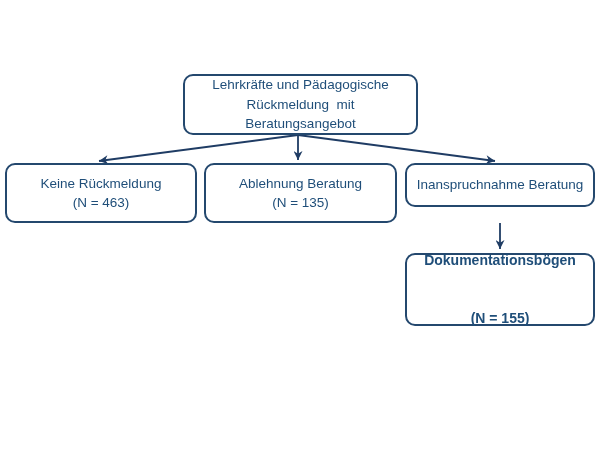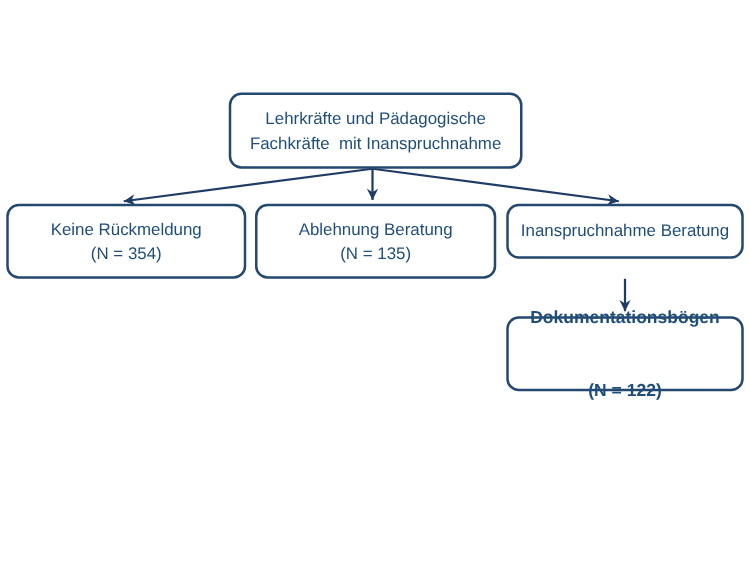--- a/index.html
+++ b/index.html
@@ -38,56 +38,56 @@
     justify-content: center;
     padding: 2px 6px;
   }
   .box .line {
     white-space: pre-wrap;
   }
   #node-root    { left: 183px; top: 74px;  width: 235px; height: 61px; }
   #node-none    { left: 5px;   top: 163px; width: 192px; height: 60px; align-items: center; }
   #node-decline { left: 204px; top: 163px; width: 193px; height: 60px; }
   #node-uptake  { left: 405px; top: 163px; width: 190px; height: 44px; }
-  #node-docs    { left: 405px; top: 253px; width: 190px; height: 60px; font-weight: 700; font-size: 14px; gap: 39px; }
+  #node-docs    { left: 405px; top: 253px; width: 190px; height: 73px; font-weight: 700; font-size: 14px; gap: 39px; }
 </style>
 </head>
 <body>
 
 <div id="stage">
 
   <svg id="connectors" viewBox="0 0 600 450" xmlns="http://www.w3.org/2000/svg">
     <defs>
       <marker id="arrowhead" viewBox="0 0 10 10" refX="10" refY="5" markerWidth="11" markerHeight="9" markerUnits="userSpaceOnUse" orient="auto">
         <path d="M0,0 L10,5 L0,10 L3,5 Z" fill="#1f3c64"></path>
       </marker>
     </defs>
     <path d="M298 135 L99 161" fill="none" stroke-width="1.8" marker-end="url(#arrowhead)" stroke="#1f3c64"></path>
     <path d="M298 135 L298 160" fill="none" stroke-width="1.8" marker-end="url(#arrowhead)" stroke="#1f3c64"></path>
     <path d="M298 135 L495 161" fill="none" stroke-width="1.8" marker-end="url(#arrowhead)" stroke="#1f3c64"></path>
     <path d="M500 223 L500 249" fill="none" stroke-width="1.8" marker-end="url(#arrowhead)" stroke="#1f3c64"></path>
   </svg>
 
   <div class="box" id="node-root">
     <div class="line">Lehrkräfte und Pädagogische</div>
-    <div class="line">Fachkräfte  mit Inanspruchnahme</div>
+    <div class="line">Rückmeldung  mit Beratungsangebot</div>
   </div>
 
   <div class="box" id="node-none">
     <div class="line">Keine Rückmeldung</div>
-    <div class="line">(N = 354)</div>
+    <div class="line">(N = 463)</div>
   </div>
 
   <div class="box" id="node-decline">
     <div class="line">Ablehnung Beratung</div>
     <div class="line">(N = 135)</div>
   </div>
 
   <div class="box" id="node-uptake">
     <div class="line">Inanspruchnahme Beratung</div>
   </div>
 
   <div class="box" id="node-docs">
     <div class="line">Dokumentationsbögen</div>
-    <div class="line">(N = 122)</div>
+    <div class="line">(N = 155)</div>
   </div>
 
 </div>
 
 </body></html>

